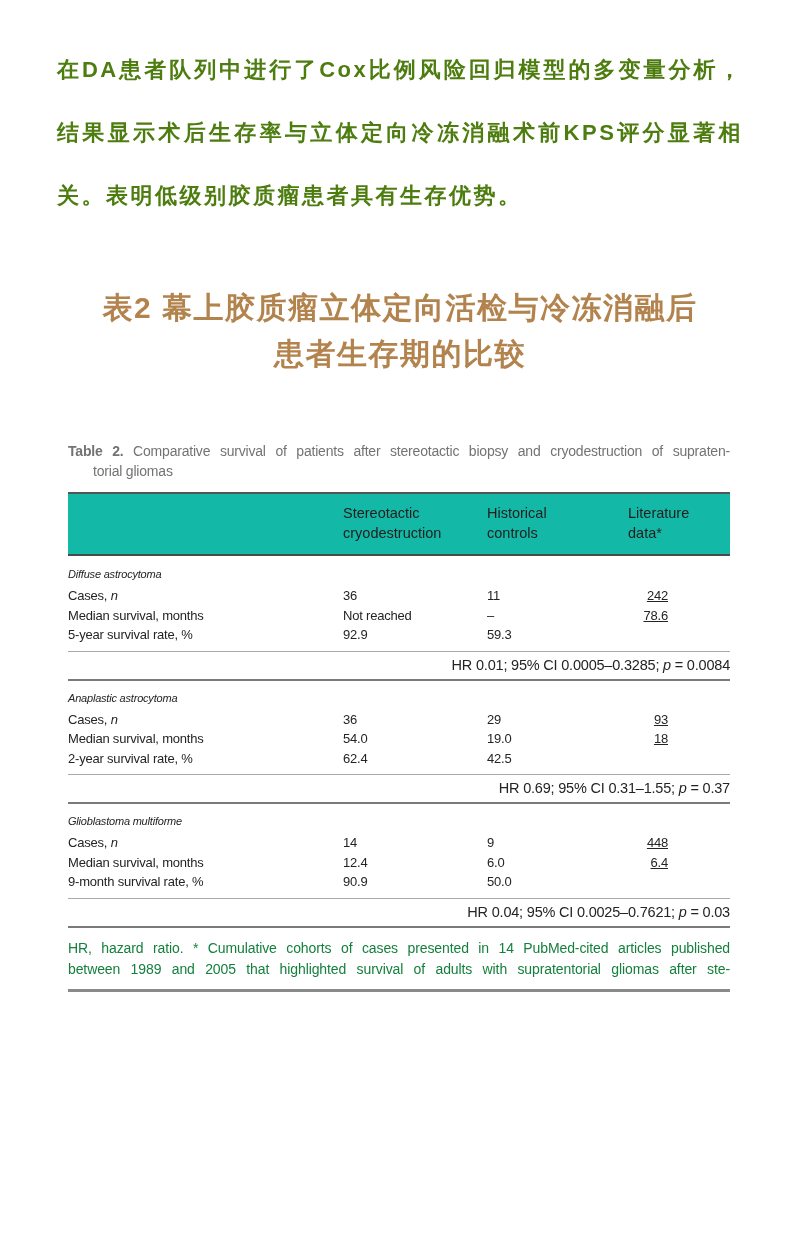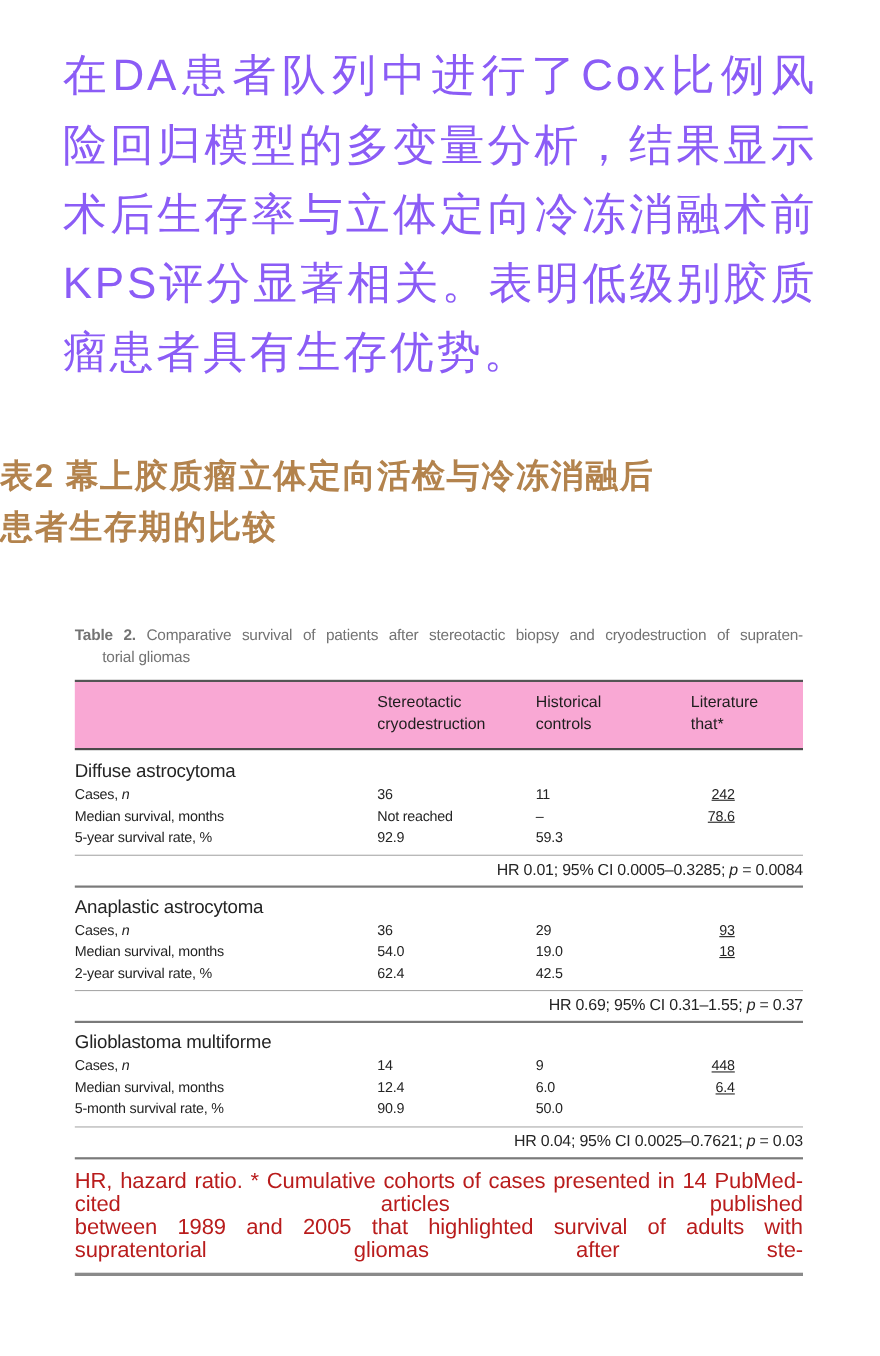--- a/index.html
+++ b/index.html
@@ -3,26 +3,26 @@
 <meta charset="utf-8">
 <style>
   html,body{margin:0;padding:0;background:#ffffff;}
   .page{
     position:relative;width:800px;height:1233px;background:#ffffff;overflow:hidden;
     font-family:"Liberation Sans","DejaVu Sans",sans-serif;color:#242424;
   }
   
   .cn-paragraph{
     margin:38px 57px 0 57px;
-    font-size:40px;line-height:63px;letter-spacing:2.5px;
-    color:#8b5cf6;text-align:justify;font-weight:400;
+    font-size:22px;line-height:63px;letter-spacing:2.5px;
+    color:#4d7c0f;text-align:justify;font-weight:700;
   }
   
   .cn-caption{
-    margin-top:58px;color:#b3834d;
+    margin-top:58px;text-align:center;color:#b3834d;
     font-size:30px;font-weight:700;line-height:46px;letter-spacing:1.5px;
   }
   
   .scan{
     margin:64px 0 0 68px;width:662px;color:#242424;
   }
   .scan-title{font-size:14px;line-height:20px;letter-spacing:-0.2px;margin-bottom:11px;color:#737373;}
   .scan-title .tline1{display:block;text-align:justify;text-align-last:justify;}
   .scan-title .tline2{display:block;margin-left:25px;}
   .rule{height:0;border:none;}
@@ -31,25 +31,25 @@
   .rule-thin{border-top:1px solid #a9a9a9;margin-top:6px;}
   .rule-mid{border-top:2px solid #7a7a7a;}
   .rule-bottom{border-top:3px solid #8a8a8a;margin-top:9px;}
   .head-band{display:flex;background:#d9d9d9;padding:9px 0 11px 0;font-size:14.5px;line-height:20px;color:#1e1e1e;}
   .c-lbl{width:275px;}
   .c-2{width:144px;}
   .c-3{width:141px;}
   .c-4{flex:1;box-sizing:border-box;}
   .trow{display:flex;font-size:13px;line-height:19.5px;letter-spacing:-0.2px;}
   .trow .c-4{text-align:right;padding-right:62px;text-decoration:underline;}
-  .sec-head{font-size:17px;line-height:19px;margin:8px 0 2px 0;letter-spacing:-0.2px;}
+  .sec-head{font-style:italic;font-size:11px;line-height:19px;margin:8px 0 2px 0;letter-spacing:-0.2px;}
   .sec-first{margin-top:9px;}
   .hr-line{text-align:right;font-size:14.5px;line-height:18px;padding:4px 0 5px 0;letter-spacing:-0.2px;}
   .it{font-style:italic;}
-  .footnote{margin-top:10px;font-size:20px;line-height:21px;letter-spacing:-0.1px;color:#b91c1c;}
+  .footnote{margin-top:10px;font-size:14px;line-height:21px;letter-spacing:-0.1px;color:#15803d;}
   .footnote .fl-j{display:block;text-align:justify;text-align-last:justify;}
   .footnote .fl{display:block;}
 </style>
 </head>
 <body>
 
 <div class="page">
 
   <div class="cn-paragraph">在DA患者队列中进行了Cox比例风险回归模型的多变量分析，结果显示术后生存率与立体定向冷冻消融术前KPS评分显著相关。表明低级别胶质瘤患者具有生存优势。</div>
 
@@ -60,33 +60,33 @@
 
   <div class="scan">
 
     <div class="scan-title">
       <span class="tline1"><b>Table 2.</b><span> Comparative survival of patients after stereotactic biopsy and cryodestruction of supraten-</span></span>
       <span class="tline2">torial gliomas</span>
     </div>
 
     <div class="rule rule-top"></div>
 
-    <div class="head-band" style="background: #f9a8d4;">
+    <div class="head-band" style="background: #14b8a6;">
       <div class="c-lbl"></div>
       <div class="c-2">
         <div>Stereotactic</div>
         <div>cryodestruction</div>
       </div>
       <div class="c-3">
         <div>Historical</div>
         <div>controls</div>
       </div>
       <div class="c-4">
         <div>Literature</div>
-        <div>that*</div>
+        <div>data*</div>
       </div>
     </div>
 
     <div class="rule rule-hb"></div>
 
     <div class="sec-head sec-first">Diffuse astrocytoma</div>
     <div class="trow">
       <div class="c-lbl"><span>Cases, </span><span class="it">n</span></div>
       <div class="c-2">36</div>
       <div class="c-3">11</div>
@@ -138,21 +138,21 @@
       <div class="c-3">9</div>
       <div class="c-4">448</div>
     </div>
     <div class="trow">
       <div class="c-lbl"><span>Median survival, months</span></div>
       <div class="c-2">12.4</div>
       <div class="c-3">6.0</div>
       <div class="c-4">6.4</div>
     </div>
     <div class="trow">
-      <div class="c-lbl"><span>5-month survival rate, %</span></div>
+      <div class="c-lbl"><span>9-month survival rate, %</span></div>
       <div class="c-2">90.9</div>
       <div class="c-3">50.0</div>
       <div class="c-4"></div>
     </div>
     <div class="rule rule-thin"></div>
     <div class="hr-line"><span>HR 0.04; 95% CI 0.0025–0.7621; </span><span class="it">p</span><span> = 0.03</span></div>
     <div class="rule rule-mid"></div>
 
     <div class="footnote">
       <span class="fl-j">HR, hazard ratio. * Cumulative cohorts of cases presented in 14 PubMed-cited articles published</span>

